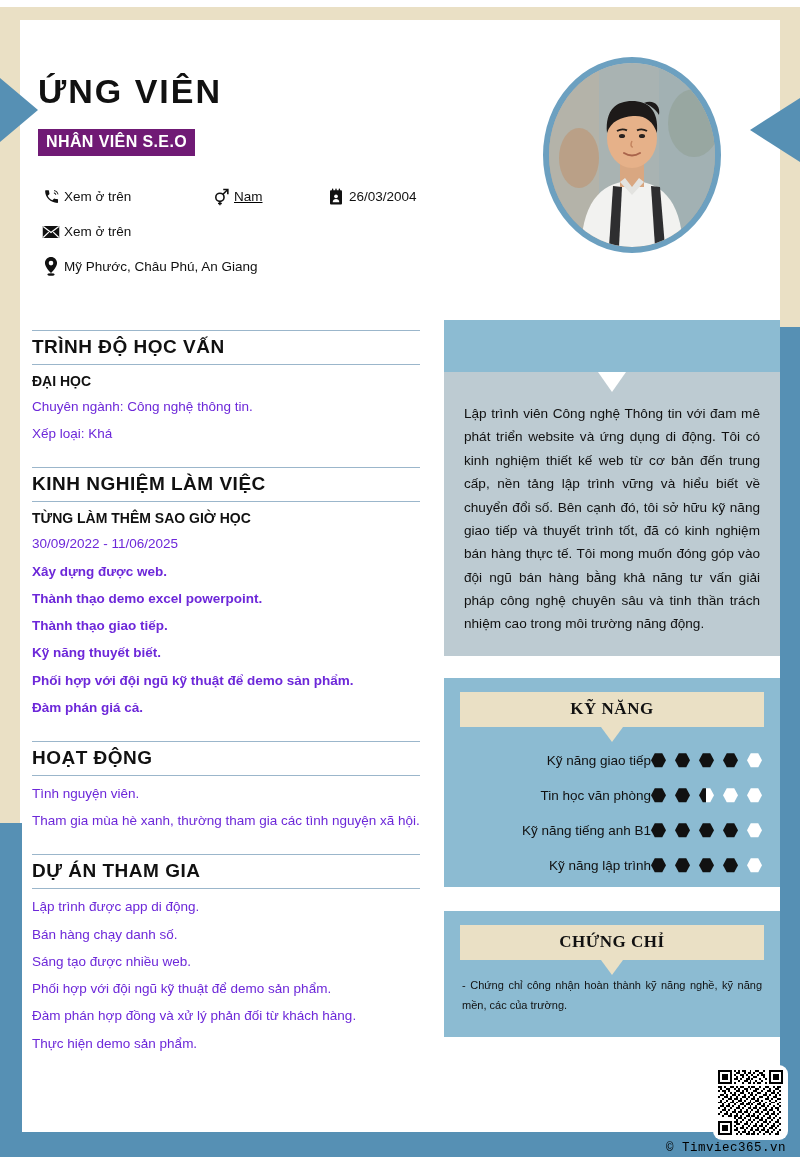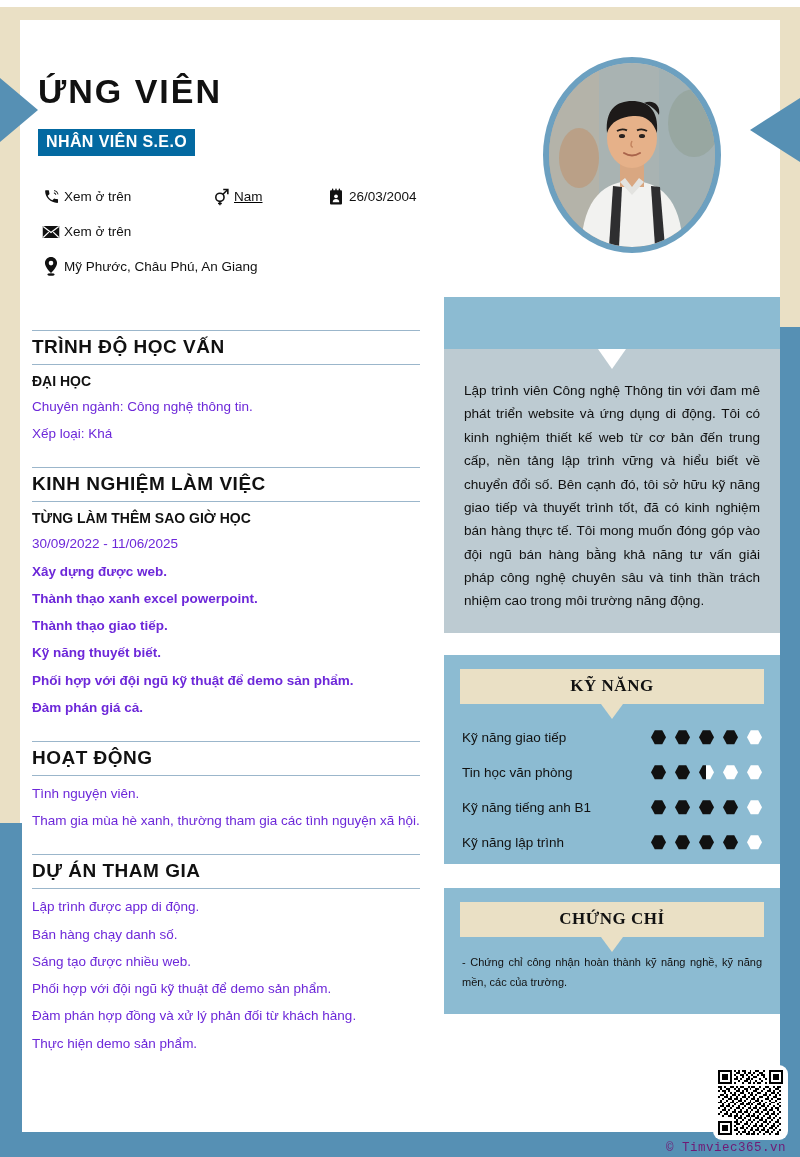--- a/index.html
+++ b/index.html
@@ -41,21 +41,21 @@
   .bottom-strip{position:absolute;left:0;bottom:0;width:800px;height:25px;background:#5690B4;}
 
   
   .header{position:absolute;left:20px;top:24px;width:760px;height:270px;}
   .name{
     position:absolute;left:18px;top:48px;
     font-size:34px;font-weight:bold;letter-spacing:2px;color:#111;
   }
   .job-title{
     position:absolute;left:18px;top:105px;
-    background:#0369a1;color:#fff;font-size:16px;font-weight:bold;
+    background:#701a75;color:#fff;font-size:16px;font-weight:bold;
     padding:4px 8px 5px 8px;letter-spacing:0.4px;
   }
   .contacts{position:absolute;left:18px;top:155px;width:520px;}
   .crow{display:flex;align-items:center;height:35px;}
   .citem{display:flex;align-items:center;}
   .citem .ico{width:26px;display:flex;align-items:center;justify-content:center;color:#111;}
   .citem .txt{font-size:13.5px;color:#111;}
   .c-phone{width:170px;}
   .c-gender{width:115px;text-decoration:underline;}
   .c-dob{}
@@ -78,21 +78,21 @@
     letter-spacing:0.5px;
     border-top:1.5px solid #9BB6CB;border-bottom:1.5px solid #9BB6CB;
     padding:5px 0 6px 0;margin:0;
   }
   .sec{margin-bottom:24px;}
   .sub{font-size:14px;font-weight:bold;color:#111;margin-top:8px;}
   .line{font-size:13.5px;color:#6d28d9;margin-top:9px;line-height:1.35;}
   .line.b{font-weight:bold;}
 
   
-  .rightcol{position:absolute;left:444px;top:297px;width:336px;}
+  .rightcol{position:absolute;left:444px;top:320px;width:336px;}
 
   .objective-box{position:relative;width:336px;}
   .obj-band{height:52px;background:#8CBBD2;}
   .obj-body{
     position:relative;background:#BDCBD2;
     padding:30px 20px 20px 20px;
   }
   .obj-notch{
     position:absolute;left:50%;margin-left:-14px;top:0;width:0;height:0;
     border-left:14px solid transparent;border-right:14px solid transparent;
@@ -106,21 +106,21 @@
   .panel-title{
     position:relative;margin:0 16px;background:#EAE0C5;
     text-align:center;font-size:17px;font-weight:bold;color:#111;
     padding:7px 0 8px 0;letter-spacing:0.5px;
   }
   .panel-notch{
     position:absolute;left:50%;margin-left:-11px;bottom:-15px;width:0;height:0;
     border-left:11px solid transparent;border-right:11px solid transparent;
     border-top:15px solid #EAE0C5;
   }
-  .skill-row{display:flex;align-items:center;justify-content:space-between;margin-top:20px;}
+  .skill-row{display:flex;align-items:center;justify-content:flex-end;margin-top:20px;}
   .skill-label{font-size:13.5px;color:#111;}
   .dots{display:flex;gap:9px;}
   .hex{width:15px;height:15px;position:relative;}
   .hex i{
     display:block;width:15px;height:15px;
     clip-path:polygon(25% 4%,75% 4%,100% 50%,75% 96%,25% 96%,0% 50%);
     background:#ffffff;
   }
   .hex i.on{background:#111;}
   .hex i.half{background:linear-gradient(90deg,#111 50%,#ffffff 50%);}
@@ -129,21 +129,21 @@
 
   .qr{
     position:absolute;right:12px;bottom:17px;width:75px;height:75px;
     background:#fff;border-radius:9px;padding:5px;box-sizing:border-box;
   }
   .qr svg{display:block;}
 
   .watermark{
     position:absolute;right:14px;bottom:2px;
     font-family:"Liberation Mono","DejaVu Sans Mono",monospace;
-    font-size:12.5px;color:#701a75;letter-spacing:0.5px;
+    font-size:12.5px;color:#000000;letter-spacing:0.5px;
   }
 </style>
 </head>
 <body>
 
 <div class="page">
 
   <div class="top-white"></div>
 
   <div class="card"></div>
@@ -275,21 +275,21 @@
       <div class="sub">ĐẠI HỌC</div>
       <div class="line">Chuyên ngành: Công nghệ thông tin.</div>
       <div class="line">Xếp loại: Khá</div>
     </div>
 
     <div class="sec">
       <div class="sec-head">KINH NGHIỆM LÀM VIỆC</div>
       <div class="sub">TỪNG LÀM THÊM SAO GIỜ HỌC</div>
       <div class="line">30/09/2022 - 11/06/2025</div>
       <div class="line b">Xây dựng được web.</div>
-      <div class="line b">Thành thạo xanh excel powerpoint.</div>
+      <div class="line b">Thành thạo demo excel powerpoint.</div>
       <div class="line b">Thành thạo giao tiếp.</div>
       <div class="line b">Kỹ năng thuyết biết.</div>
       <div class="line b">Phối hợp với đội ngũ kỹ thuật để demo sản phẩm.</div>
       <div class="line b"> Đàm phán giá cả.</div>
     </div>
 
     <div class="sec">
       <div class="sec-head">HOẠT ĐỘNG</div>
       <div class="line">Tình nguyện viên.</div>
       <div class="line">Tham gia mùa hè xanh, thường tham gia các tình nguyện xã hội.</div>

